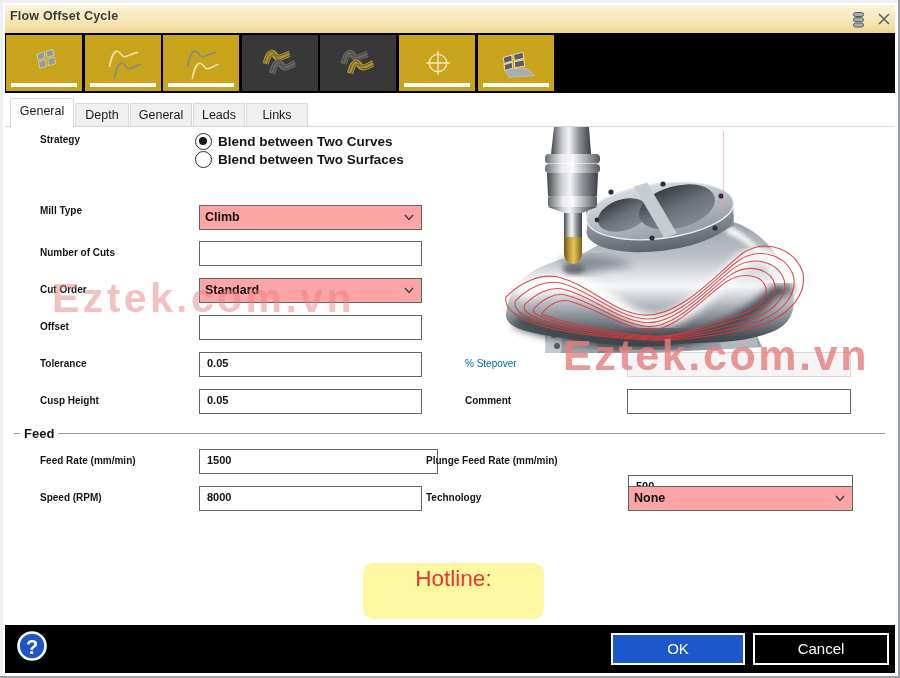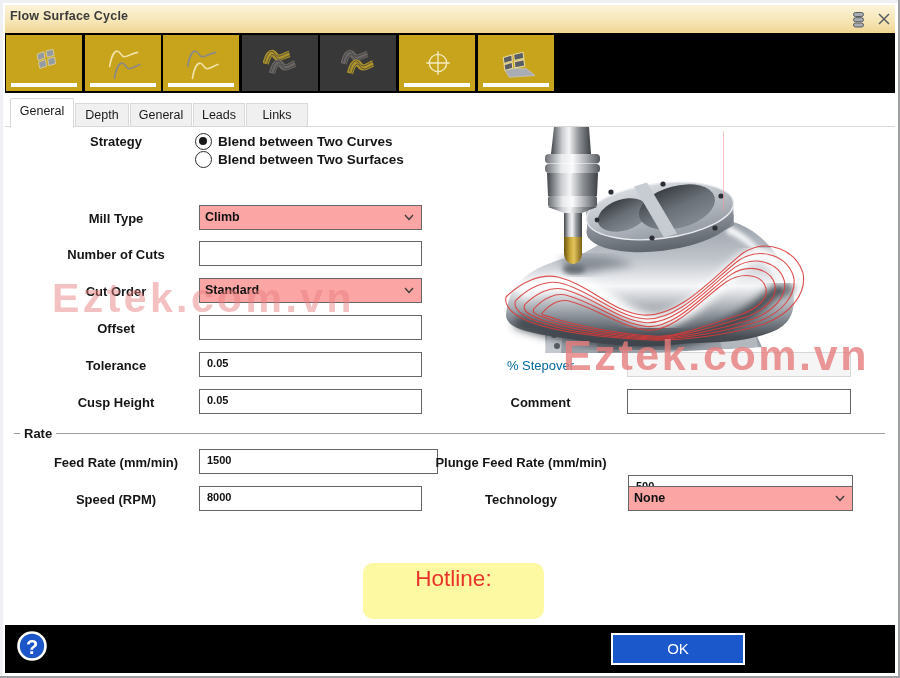--- a/index.html
+++ b/index.html
@@ -24,21 +24,21 @@
   .tbtn .bar{position:absolute;left:5px;right:5px;bottom:4px;height:4px;background:#fff}
 
   
   #tabrow{left:5px;top:93px;width:890px;height:34px;background:#fff}
   .tab{position:absolute;top:10px;height:24px;background:#f0f0f0;border:1px solid #d9d9d9;
        box-sizing:border-box;font-size:12.5px;color:#1a1a1a;text-align:center;line-height:23px}
   .tab.active{top:5px;height:30px;background:#fff;border-bottom:none;z-index:3;
        border-radius:2px 2px 0 0;font-size:12.5px}
 
   
-  .lbl{font-size:13px;font-weight:600;color:#151515;text-align:center;white-space:nowrap}
+  .lbl{font-size:10px;font-weight:600;color:#151515;text-align:left;white-space:nowrap}
   .lbl.gray{color:#0369a1;font-weight:400}
   .input{box-sizing:border-box;background:#fff;border:1px solid #666;font-size:11px;
       color:#111;padding:4px 0 0 7px;font-weight:600}
   .input.dis{background:#f5f5f5;border:1px solid #d7d7d7}
   .combo{box-sizing:border-box;background:#fca5a5;border:1px solid #666;font-size:12.5px;
       color:#111;padding:4px 0 0 5px;font-weight:600}
   .chev{position:absolute;right:7px;top:8px;width:10px;height:7px}
 
   
   .radio{box-sizing:border-box;width:17px;height:17px;border:1.4px solid #2b2b2b;border-radius:50%;background:#fff}
@@ -64,21 +64,21 @@
   #botbar{left:5px;top:625px;width:890px;height:48px;background:#000}
   #okbtn{left:606px;top:8px;width:134px;height:32px;background:#1a58cc;border:2px solid #fff;
      box-sizing:border-box;color:#fff;font-size:15px;text-align:center;line-height:27px}
   #cancelbtn{left:748px;top:8px;width:136px;height:32px;background:#000;border:2px solid #fff;
      box-sizing:border-box;color:#fff;font-size:15px;text-align:center;line-height:27px}
 </style>
 </head>
 <body>
 
 <div class="abs" id="titlebar"></div>
-<div class="abs" id="title-text">Flow Surface Cycle</div>
+<div class="abs" id="title-text">Flow Offset Cycle</div>
 
 <svg class="abs" style="left:853px;top:12px" width="11" height="16" viewBox="0 0 11 16">
   <rect x="0.5" y="0.5" width="10" height="4" rx="2" fill="#a9adb3" stroke="#585d64" stroke-width="1"></rect>
   <rect x="0.5" y="5.7" width="10" height="4" rx="2" fill="#a9adb3" stroke="#585d64" stroke-width="1"></rect>
   <rect x="0.5" y="11" width="10" height="4" rx="2" fill="#a9adb3" stroke="#585d64" stroke-width="1"></rect>
 </svg>
 <svg class="abs" style="left:878px;top:13px" width="12" height="12" viewBox="0 0 12 12">
   <path d="M1,1 L11,11 M11,1 L1,11" stroke="#585d64" stroke-width="1.5"></path>
 </svg>
 
@@ -166,21 +166,21 @@
 </div>
 <div class="abs" style="left:5px;top:126px;width:890px;height:1px;background:#d9d9d9;z-index:1"></div>
 <div class="abs" style="left:11px;top:125px;width:62px;height:3px;background:#fff;z-index:2"></div>
 
 <div class="abs lbl" style="left:40px;top:134px;width:152px">Strategy</div>
 <div class="abs radio sel" style="left:195px;top:133px"></div>
 <div class="abs rtext" style="left:218px;top:134px">Blend between Two Curves</div>
 <div class="abs radio" style="left:195px;top:151px"></div>
 <div class="abs rtext" style="left:218px;top:152px">Blend between Two Surfaces</div>
 
-<div class="abs lbl" style="left:40px;top:211px;width:152px">Mill Type</div>
+<div class="abs lbl" style="left:40px;top:205px;width:152px">Mill Type</div>
 <div class="abs combo" style="left:199px;top:205px;width:223px;height:25px">Climb
   <svg class="chev" viewBox="0 0 10 7">
       <path d="M1,1 L5,5.5 L9,1" fill="none" stroke="#3c3c3c" stroke-width="1.3"></path>
     </svg>
 </div>
 <div class="abs lbl" style="left:40px;top:247px;width:152px">Number of Cuts</div>
 <div class="abs input" style="left:199px;top:241px;width:223px;height:25px"></div>
 <div class="abs lbl" style="left:40px;top:284px;width:152px">Cut Order</div>
 <div class="abs combo" style="left:199px;top:278px;width:223px;height:25px">Standard
   <svg class="chev" viewBox="0 0 10 7">
@@ -193,21 +193,21 @@
 <div class="abs input" style="left:199px;top:352px;width:223px;height:25px">0.05</div>
 <div class="abs lbl" style="left:40px;top:395px;width:152px">Cusp Height</div>
 <div class="abs input" style="left:199px;top:389px;width:223px;height:25px">0.05</div>
 
 <div class="abs lbl gray" style="left:465px;top:358px;width:151px">% Stepover</div>
 <div class="abs input dis" style="left:627px;top:352px;width:224px;height:25px"></div>
 <div class="abs lbl" style="left:465px;top:395px;width:151px">Comment</div>
 <div class="abs input" style="left:627px;top:389px;width:224px;height:25px"></div>
 
 <div class="abs" id="feedline"></div>
-<div class="abs" id="feedlbl">Rate</div>
+<div class="abs" id="feedlbl">Feed</div>
 <div class="abs lbl" style="left:40px;top:455px;width:152px">Feed Rate (mm/min)</div>
 <div class="abs input" style="left:199px;top:449px;width:239px;height:25px">1500</div>
 <div class="abs lbl" style="left:40px;top:492px;width:152px">Speed (RPM)</div>
 <div class="abs input" style="left:199px;top:486px;width:223px;height:25px">8000</div>
 <div class="abs lbl" style="left:426px;top:455px;width:190px">Plunge Feed Rate (mm/min)</div>
 <div class="abs input" style="left:628px;top:475px;width:225px;height:22px">500</div>
 <div class="abs lbl" style="left:426px;top:492px;width:190px">Technology</div>
 <div class="abs combo" style="left:628px;top:486px;width:225px;height:25px">None
   <svg class="chev" viewBox="0 0 10 7">
       <path d="M1,1 L5,5.5 L9,1" fill="none" stroke="#3c3c3c" stroke-width="1.3"></path>
@@ -332,18 +332,19 @@
 <div class="abs" id="hotline">
     <div class="l1">Hotline:</div>
   </div>
 
 <div class="abs" id="botbar">
   <svg class="abs" style="left:11px;top:5px" width="32" height="32" viewBox="0 0 32 32">
     <circle cx="16" cy="16" r="13.5" fill="#1d56c8" stroke="#fff" stroke-width="2.6"></circle>
     <text x="16" y="23.5" font-size="20" font-weight="bold" fill="#fff" text-anchor="middle" font-family="Liberation Sans,sans-serif">?</text>
   </svg>
   <div class="abs" id="okbtn">OK</div>
+  <div class="abs" id="cancelbtn">Cancel</div>
 </div>
 
 <div class="abs" id="frame-top"></div>
 <div class="abs" id="frame-left"></div>
 <div class="abs" id="frame-right"></div>
 <div class="abs" id="frame-bottom"></div>
 
 </body></html>

